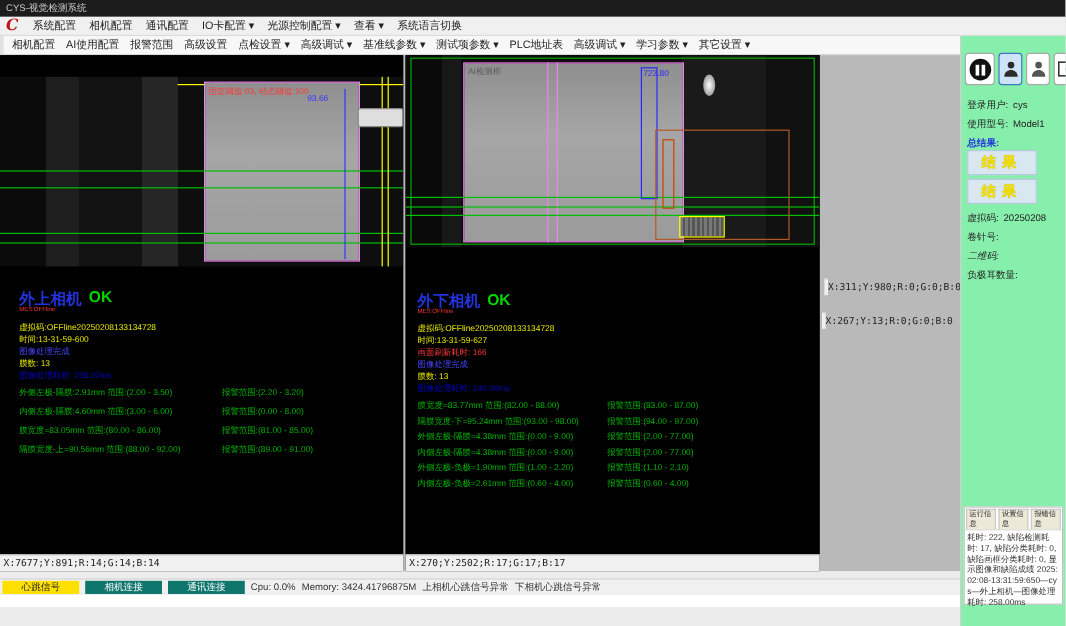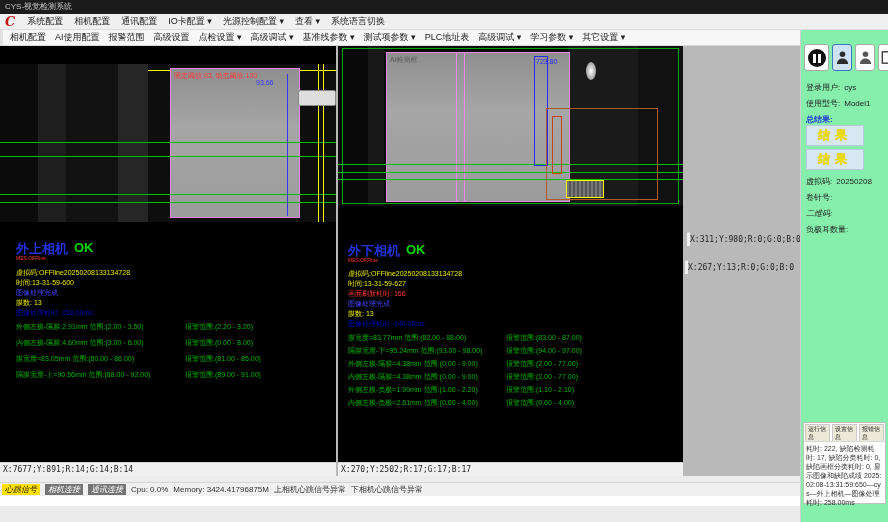--- a/index.html
+++ b/index.html
@@ -50,23 +50,23 @@
   .srow { position:absolute; left:5px; white-space:nowrap; }
   .srow .val { margin-left:4px; }
   .lbl-blue { color:#2233dd; font-weight:bold; }
   .resultbox { position:absolute; left:5px; width:58px; height:21px; background:#d9e7f3; border:1px solid #b5cadd; color:#f0e000; font-weight:bold; font-size:12px; text-align:center; line-height:19px; letter-spacing:5px; text-shadow:0 0 1px #cfb000; }
   .infobox { position:absolute; left:2px; right:2px; top:392px; height:82px; background:#fff; border:1px solid #c0c0c0; }
   .infotabs { display:flex; gap:2px; border-bottom:1px solid #d8d8d8; padding:1px 1px 0; }
   .infotab { font-size:6px; background:#ece9d8; border:1px solid #c9c9c9; border-bottom:none; padding:0 2px; line-height:8px; }
   .infolog { font-size:7px; line-height:9px; color:#333; padding:2px; word-break:break-all; white-space:normal; }
   .gapstrip { height:6px; background:#ececec; }
   .bottombar { height:14px; background:#f0f0f0; border-top:1px solid #d5d5d5; display:flex; align-items:center; gap:5px; padding-left:2px; font-size:8px; color:#333; }
-  .badge { height:11px; line-height:11px; padding:0 3px; font-size:8px;font-style:italic; }
+  .badge { height:11px; line-height:11px; padding:0 16px; font-size:8px; }
   .badge.yellow { background:#ffe000; color:#222; }
-  .badge.red { background:#737373; color:#fff; }
+  .badge.red { background:#0f766e; color:#fff; }
   .whitestrip { height:10px; background:#fff; }
 </style>
 </head>
 <body>
 
 <div class="app">
 
   <div class="titlebar">
     <span>CYS-视觉检测系统</span>
   </div>

